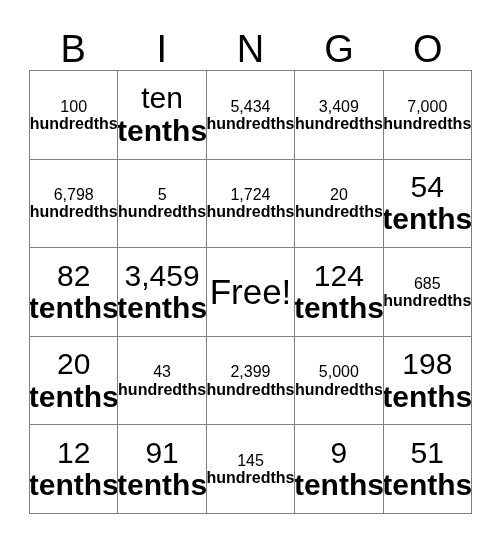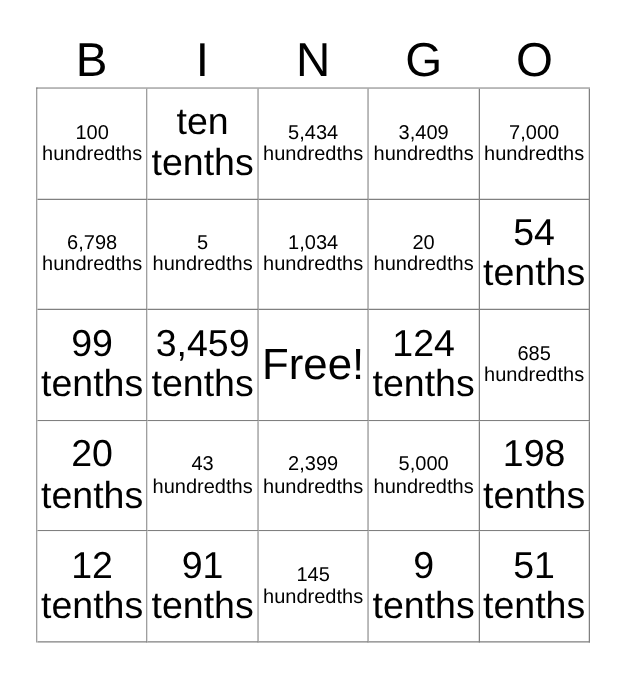--- a/index.html
+++ b/index.html
@@ -70,20 +70,21 @@
   }
   .cell .num {
     display: block;
     line-height: 1.08;
     white-space: nowrap;
   }
   .cell .unit {
     display: block;
     line-height: 1.08;
     white-space: nowrap;
+    font-weight: bold;
   }
   
   .cell.size-lg .num,
   .cell.size-lg .unit {
     font-size: 30px;
   }
   .cell.size-sm .num,
   .cell.size-sm .unit {
     font-size: 16px;
   }
@@ -128,33 +129,33 @@
       </div>
       <div class="cell size-sm">
         <span class="num">6,798</span>
         <span class="unit">hundredths</span>
       </div>
       <div class="cell size-sm">
         <span class="num">5</span>
         <span class="unit">hundredths</span>
       </div>
       <div class="cell size-sm">
-        <span class="num">1,034</span>
+        <span class="num">1,724</span>
         <span class="unit">hundredths</span>
       </div>
       <div class="cell size-sm">
         <span class="num">20</span>
         <span class="unit">hundredths</span>
       </div>
       <div class="cell size-lg">
         <span class="num">54</span>
         <span class="unit">tenths</span>
       </div>
       <div class="cell size-lg">
-        <span class="num">99</span>
+        <span class="num">82</span>
         <span class="unit">tenths</span>
       </div>
       <div class="cell size-lg">
         <span class="num">3,459</span>
         <span class="unit">tenths</span>
       </div>
       <div class="cell free size-lg">
         <span class="num">Free!</span>
       </div>
       <div class="cell size-lg">

